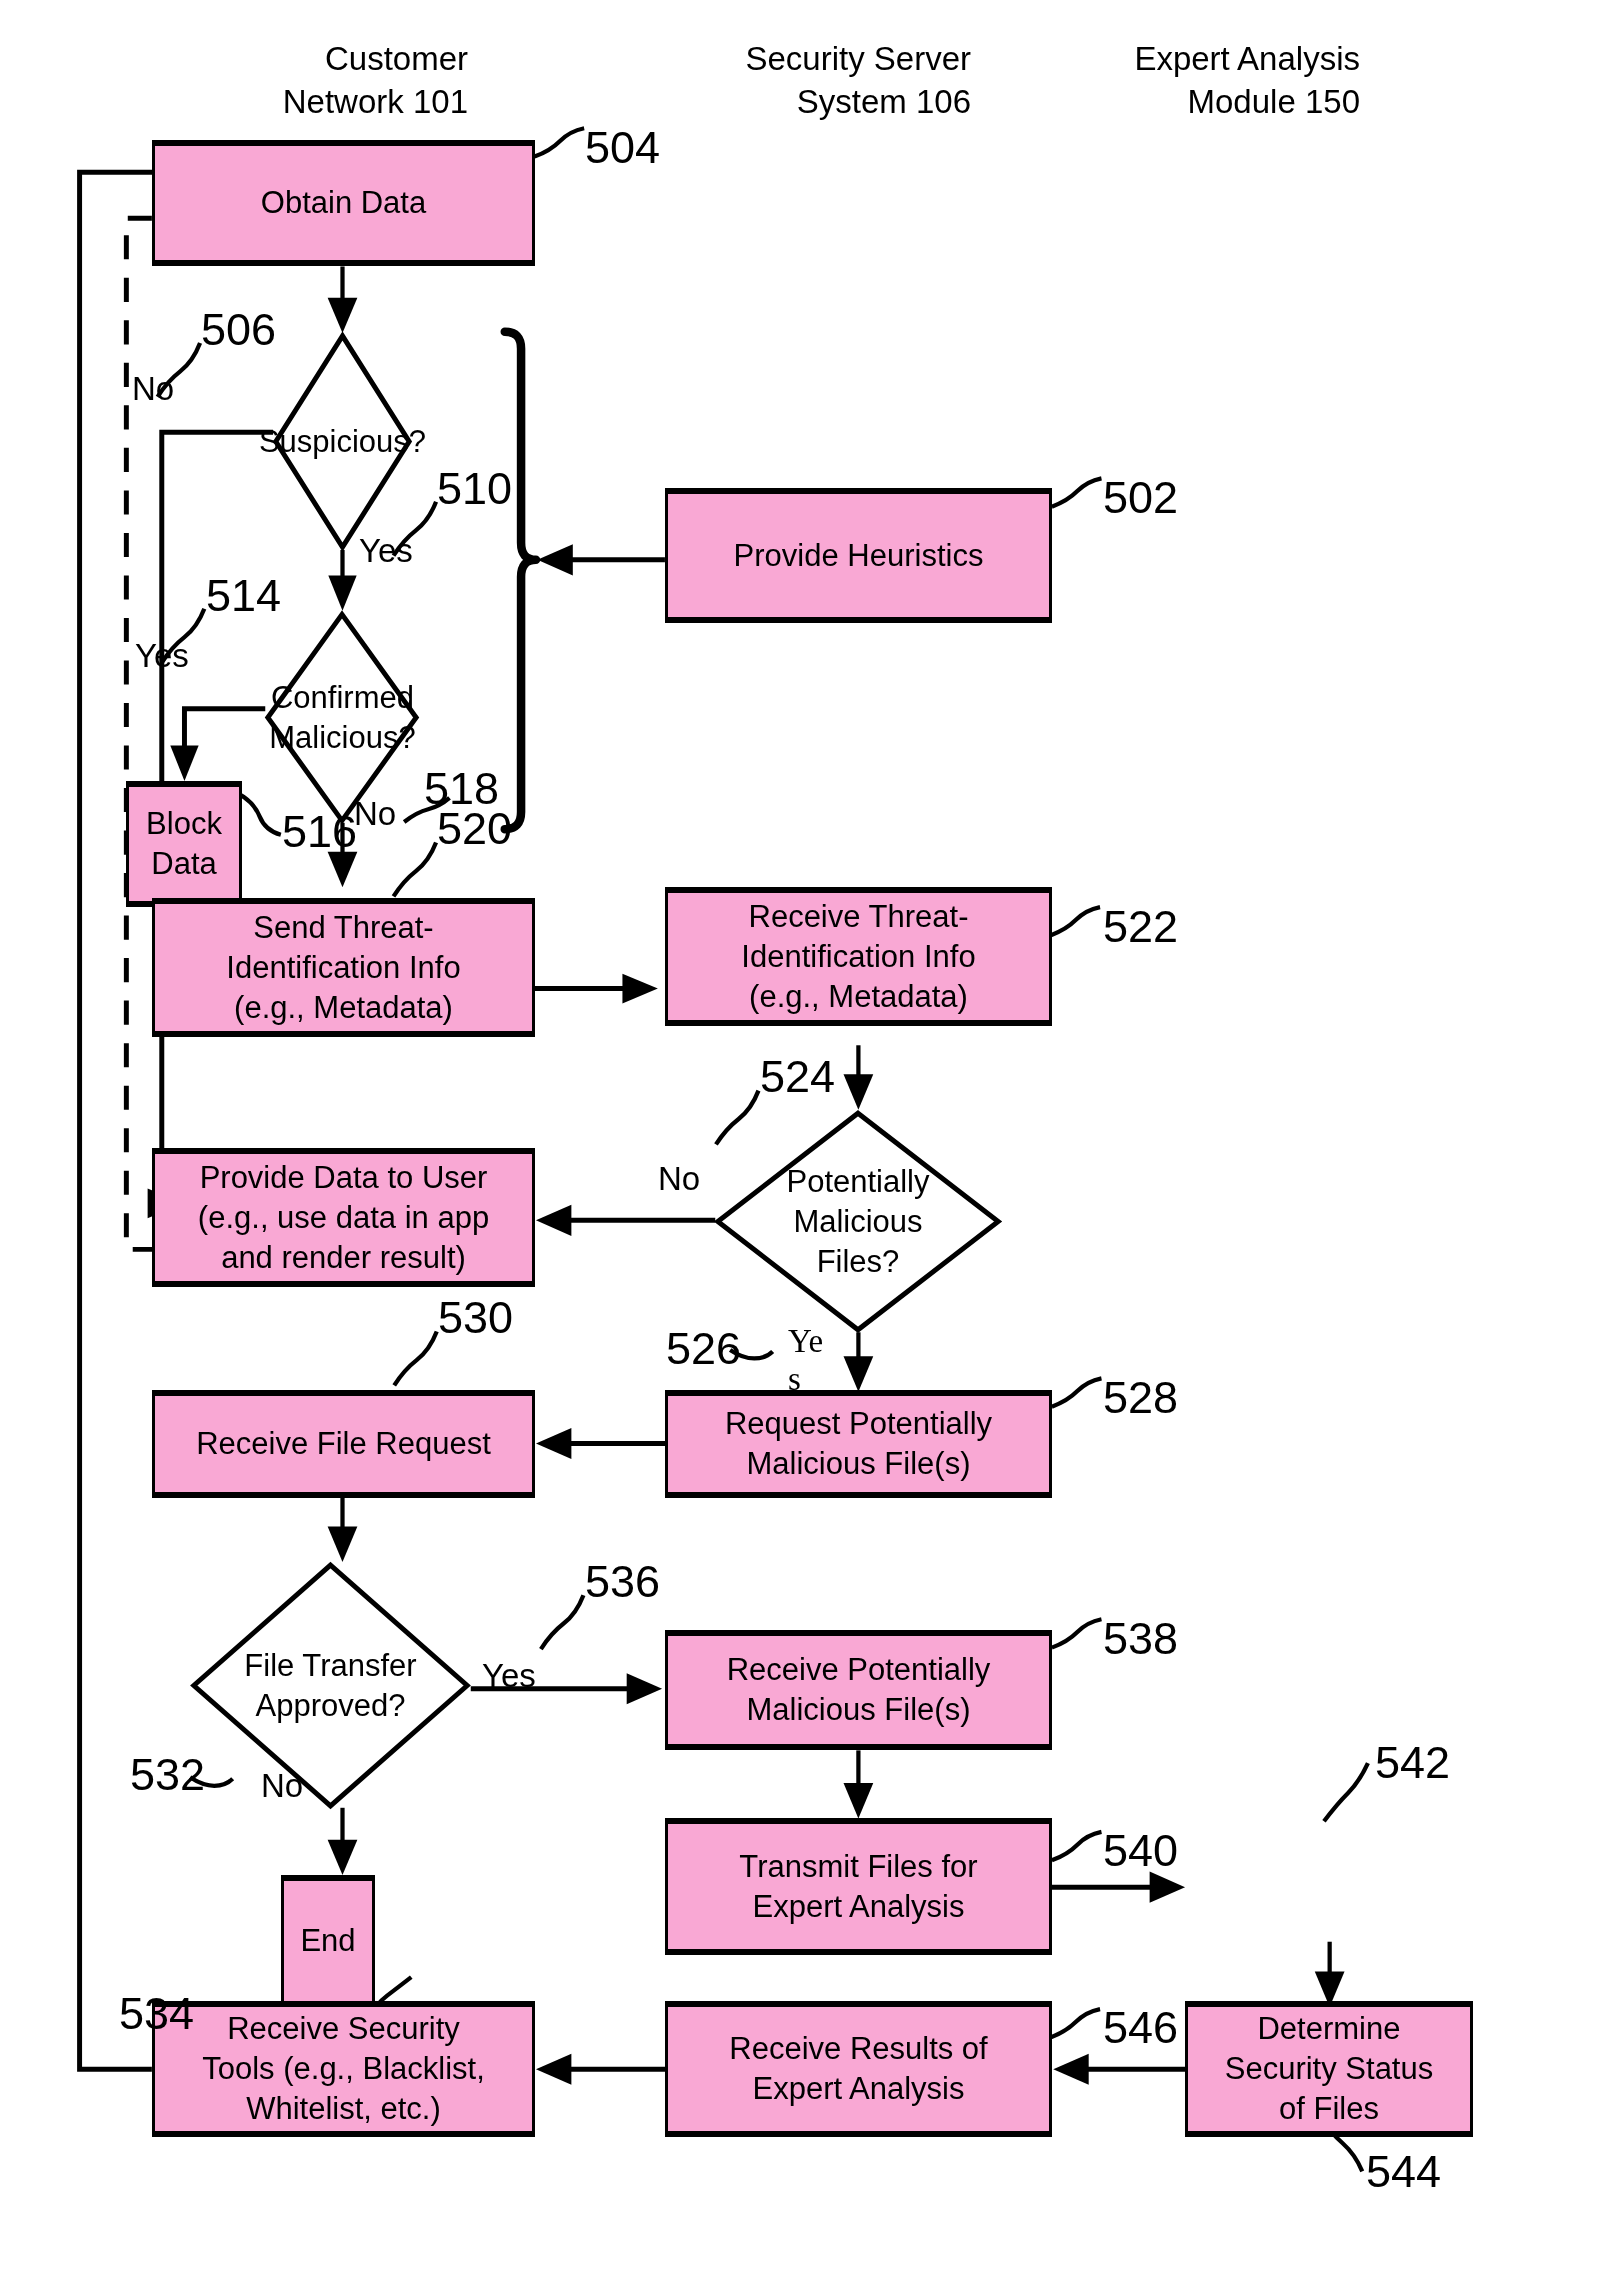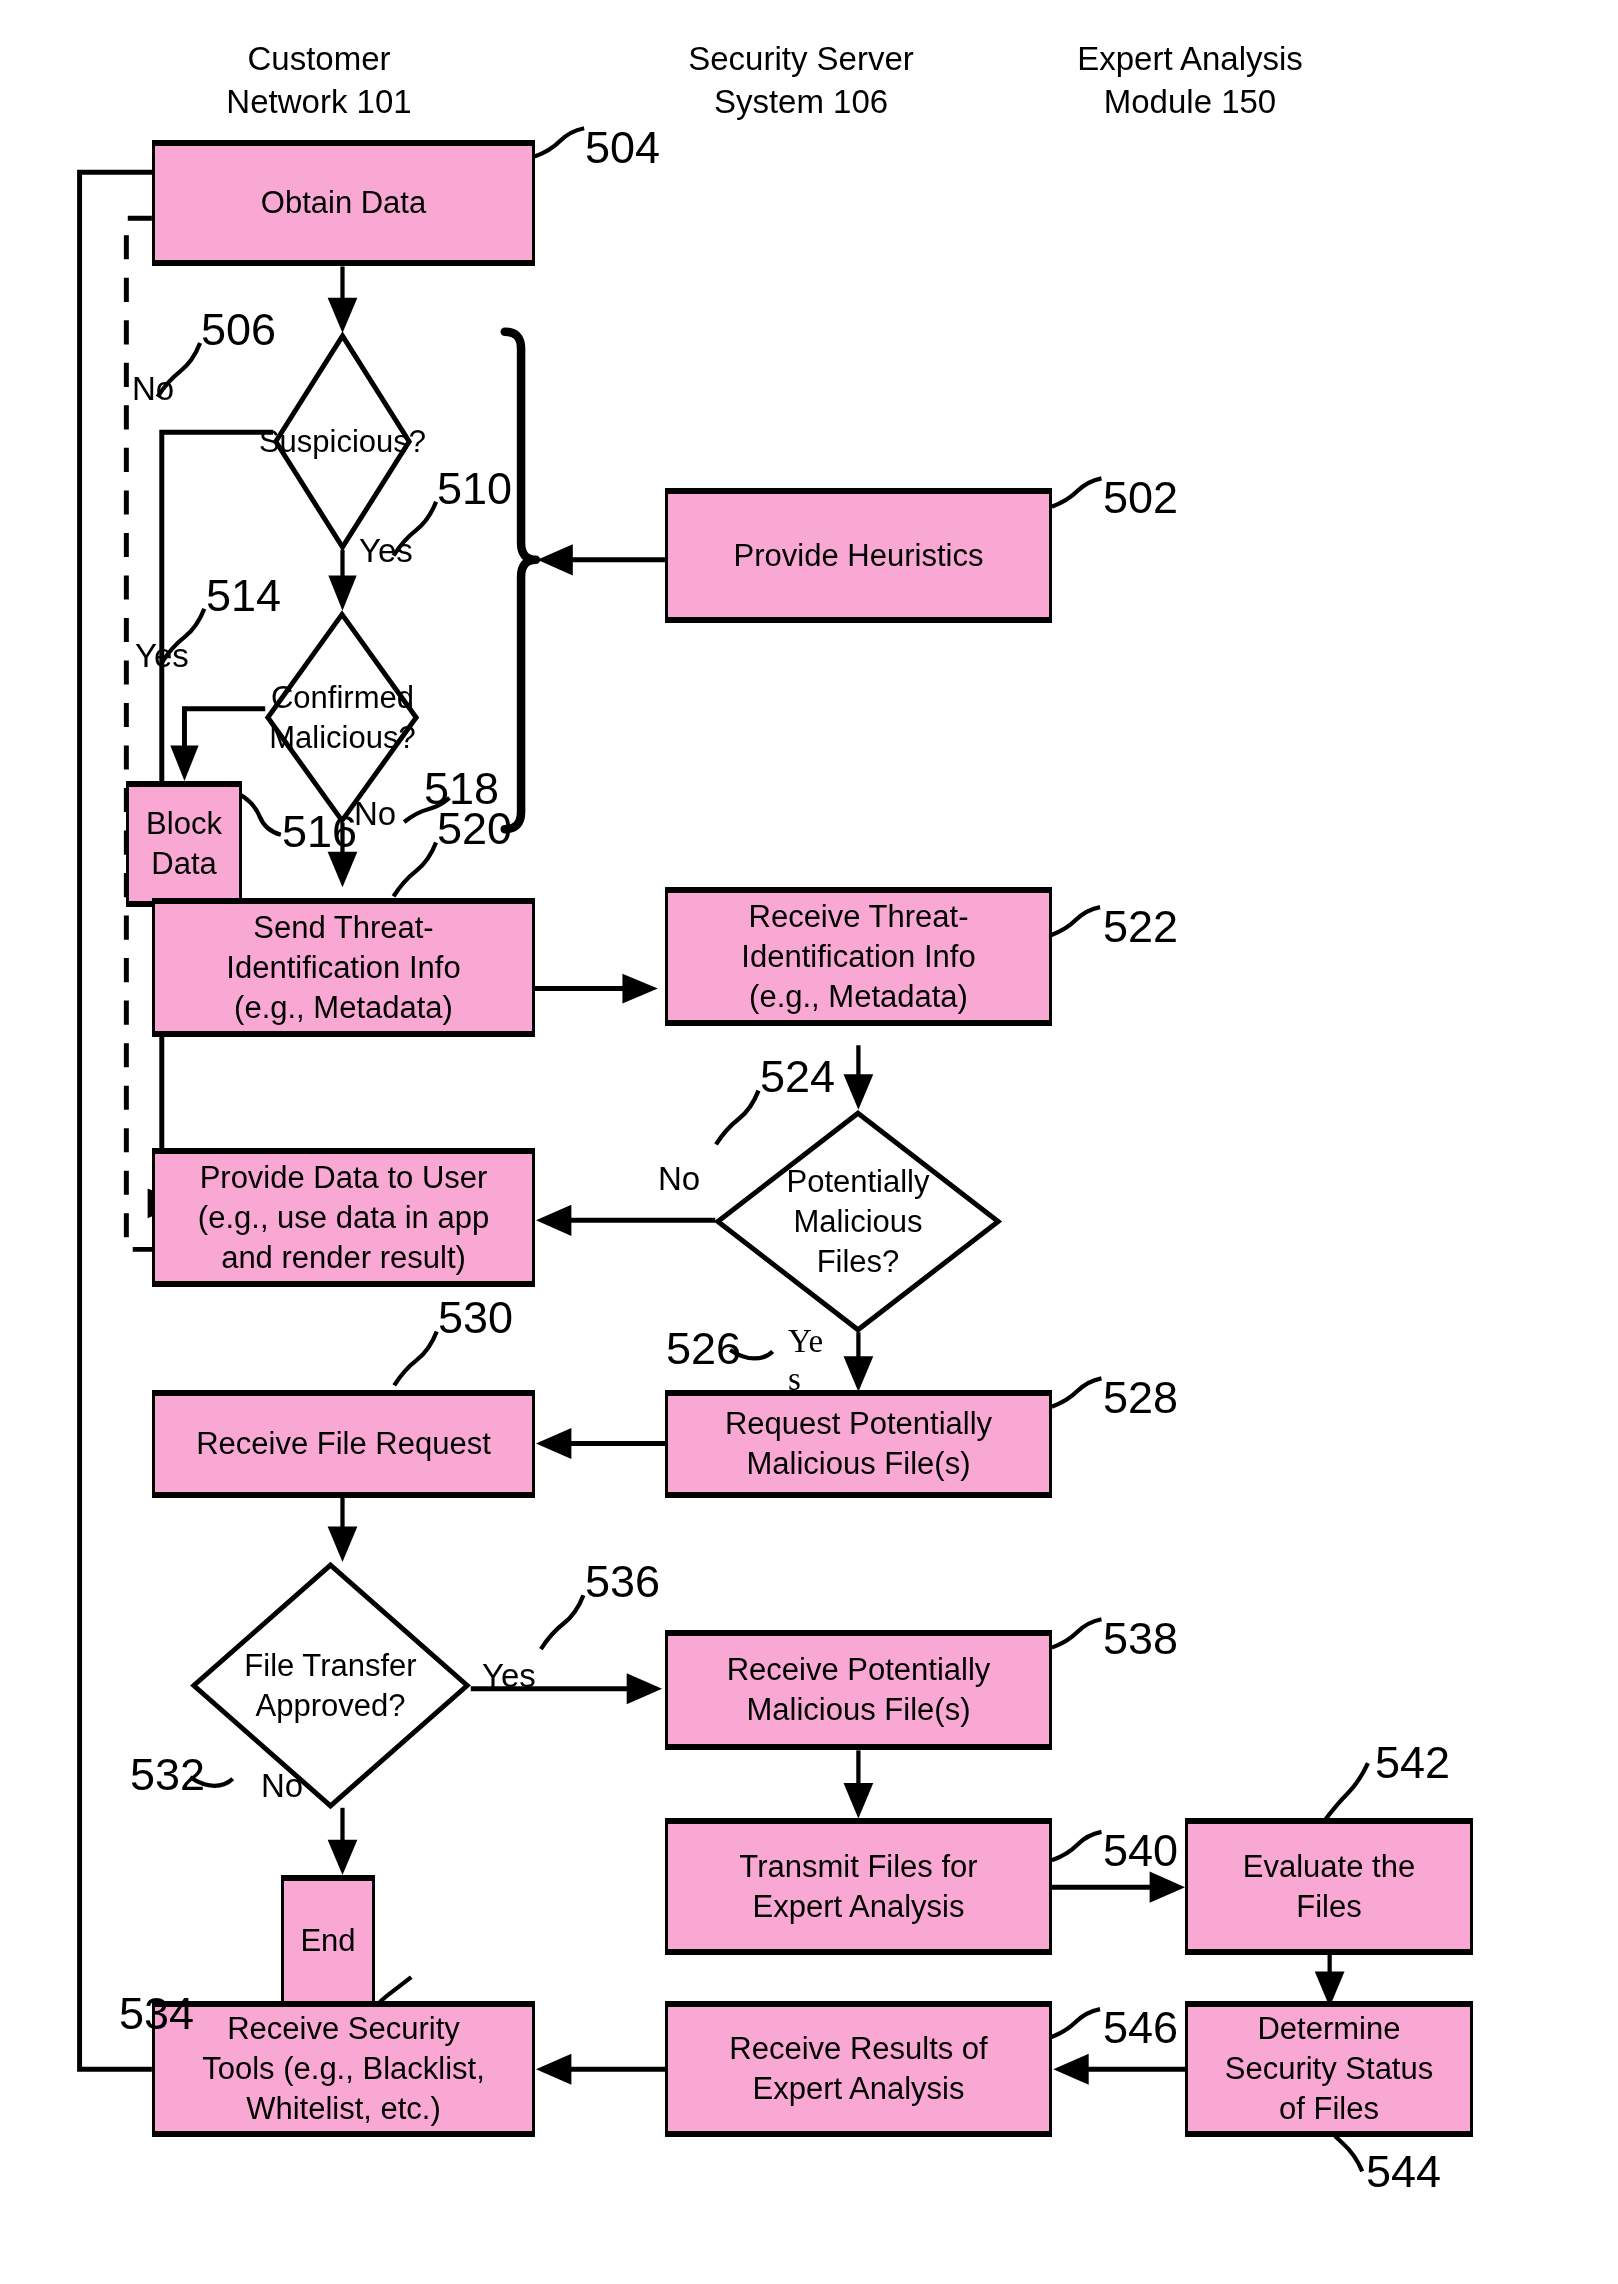--- a/index.html
+++ b/index.html
@@ -13,21 +13,21 @@
   }
   #page {
     position: relative;
     width: 1619px;
     height: 2284px;
     background: #ffffff;
     overflow: hidden;
   }
   .lane-title {
     position: absolute;
-    text-align: center;
+    text-align: right;
     font-size: 33px;
     line-height: 43px;
     color: #000;
     white-space: pre-line;
   }
   .node {
     position: absolute;
     box-sizing: border-box;
     border: 3.5px solid #000;
     background: #f9a8d4;
@@ -321,22 +321,20 @@
 
   <div class="node thickbar" style="left:665px; top:1630px; width:387px; height:120px;">Receive Potentially
 Malicious File(s)</div>
 
   <div class="node thickbar" style="left:665px; top:1818px; width:387px; height:137px;">Transmit Files for
 Expert Analysis</div>
 
   <div class="node thickbar" style="left:665px; top:2001px; width:387px; height:136px;">Receive Results of
 Expert Analysis</div>
 
-  <div class="node thickbar" style="left:1185px; top:1818px; width:288px; height:137px;">Evaluate the
-Files</div>
 
   <div class="node thickbar" style="left:1185px; top:2001px; width:288px; height:136px;">Determine
 Security Status
 of Files</div>
 
   <div class="reftag" style="left:585px; top:130px;">504</div>
   <div class="reftag" style="left:1103px; top:480px;">502</div>
   <div class="reftag" style="left:201px; top:312px;">506</div>
   <div class="reftag" style="left:437px; top:471px;">510</div>
   <div class="reftag" style="left:206px; top:578px;">514</div>

